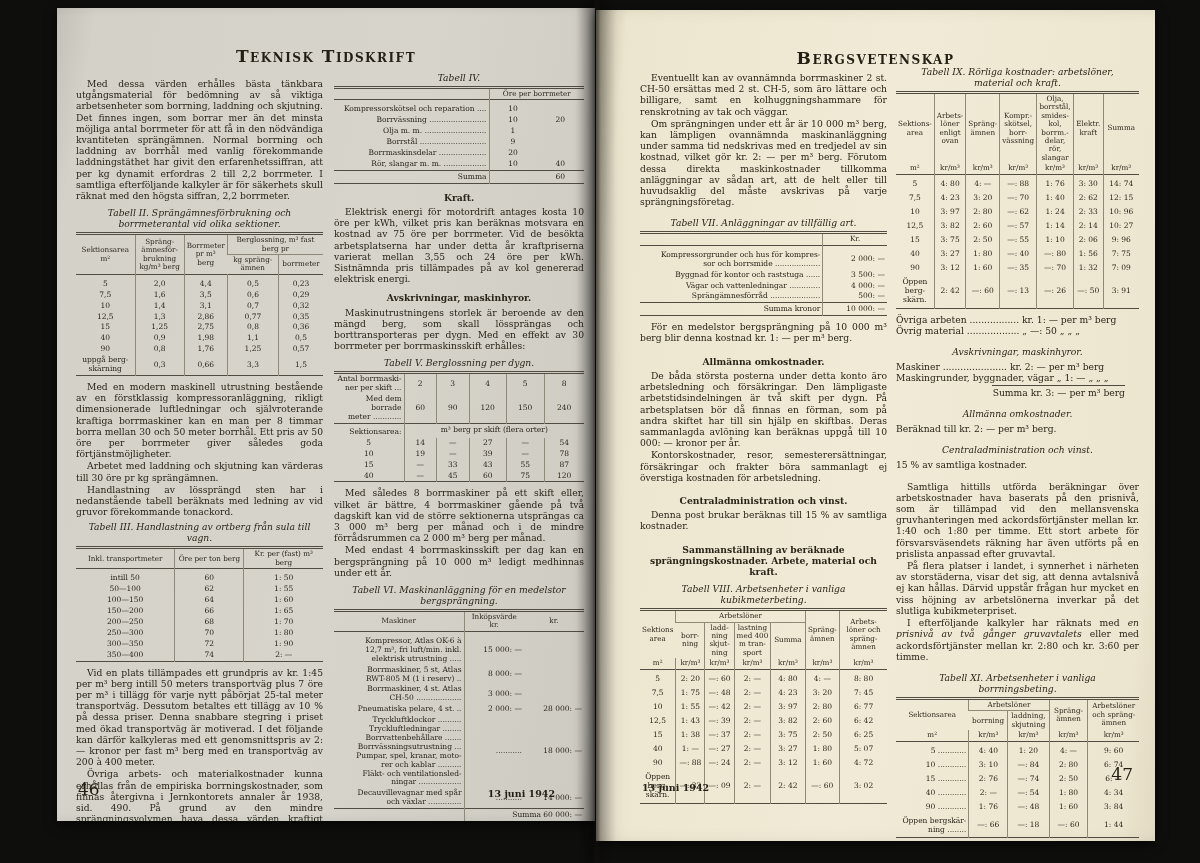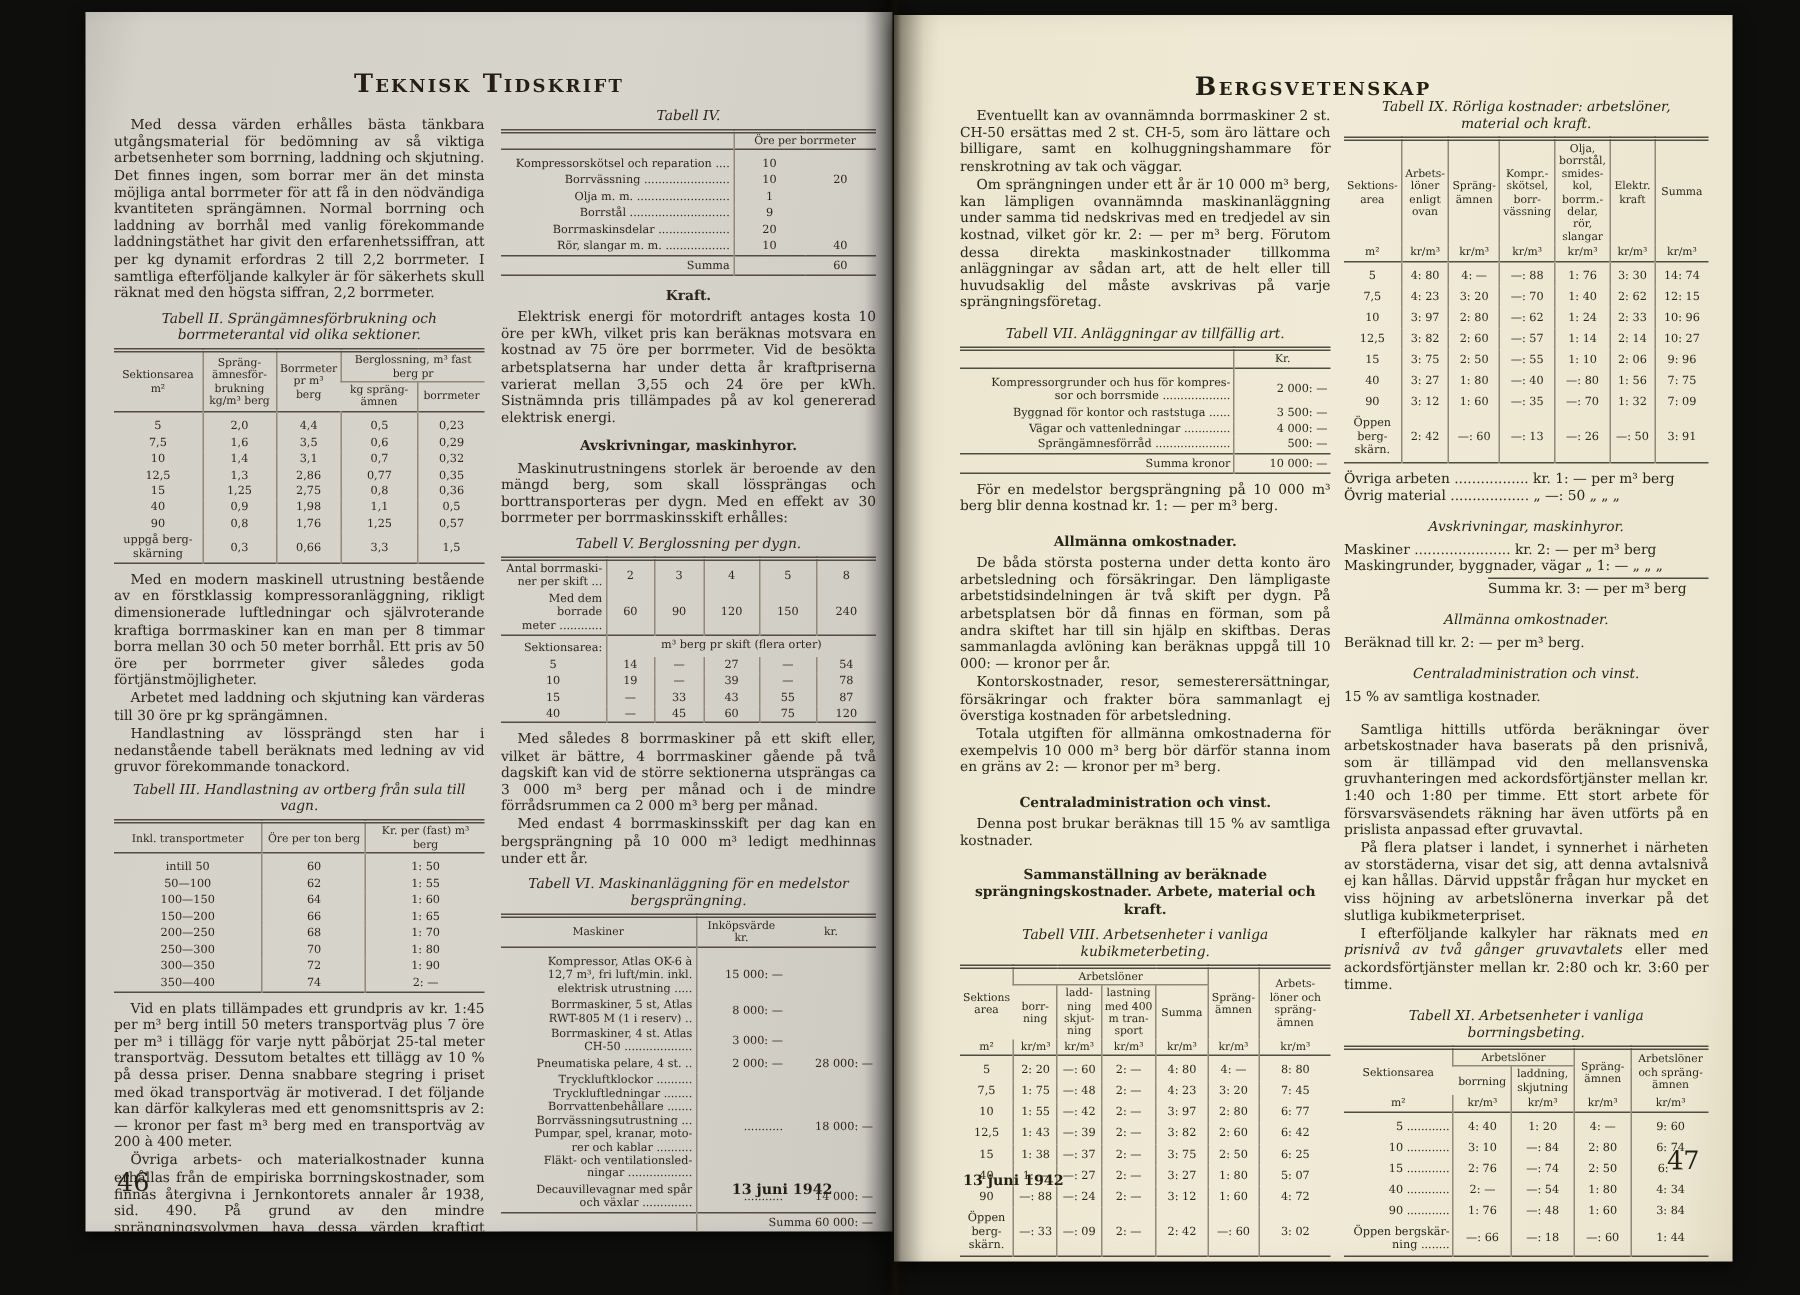--- a/index.html
+++ b/index.html
@@ -19,21 +19,21 @@
   .col{position:absolute;font-size:9.2px;line-height:11.2px;text-align:justify;}
   .left .c1{left:19px;top:70px;width:247px;}
   .left .c2{left:277px;top:64px;width:250px;}
   .right .c1{left:44px;top:62px;width:247px;}
   .right .c2{left:300px;top:56px;width:243px;}
   .para{margin:0 0 1px 0;text-indent:11px;}
   .tcaption{font-style:italic;text-align:center;text-indent:0;margin:6px 6px 3px 6px;line-height:11px;}
   .bhead{font-weight:bold;text-align:center;text-indent:0;margin:8px 0 3px 0;}
   .ihead{font-style:italic;text-align:center;text-indent:0;margin:10px 0 4px 0;}
   .kvline{margin:0;text-indent:0;text-align:left;white-space:pre-line;}
-  .sumline{margin:1px 0 0 0;text-indent:0;border-top:1px solid #4f4a40;padding-top:1px;}
+  .sumline{margin:1px 14px 0 0;text-indent:0;text-align:right;border-top:1px solid #4f4a40;padding-top:1px;}
   .jt{width:100%;border-collapse:collapse;font-size:7.5px;line-height:8.9px;margin:2px 0 5px 0;
       border-top:3px double #514c42;border-bottom:1px solid #514c42;color:#2b261c;}
   .jt th,.jt td{border-left:1px solid #908977;padding:1px 2px;text-align:center;
       vertical-align:middle;white-space:pre-line;font-weight:normal;}
   .jt th:first-child,.jt td:first-child{border-left:none;}
   .jt thead{border-bottom:1.5px solid #514c42;}
   .jt thead th{font-size:7.2px;line-height:8.4px;}
   .jt .bb{border-bottom:1px solid #908977;}
   .jt tbody.gap tr:first-child td{padding-top:5px;}
   .jt tbody.rule{border-bottom:1px solid #514c42;}
@@ -455,21 +455,20 @@
         <tr>
           <td class="trr">Summa kronor</td>
           <td class="trr">10 000: —</td>
         </tr>
       </tfoot>
     </table>
     <p class="para">För en medelstor bergsprängning på 10 000 m³ berg blir denna kostnad kr. 1: — per m³ berg.</p>
     <div class="bhead" style="margin-top:12px">Allmänna omkostnader.</div>
     <p class="para">De båda största posterna under detta konto äro arbetsledning och försäkringar. Den lämpligaste arbetstidsindelningen är två skift per dygn. På arbetsplatsen bör då finnas en förman, som på andra skiftet har till sin hjälp en skiftbas. Deras sammanlagda avlöning kan beräknas uppgå till 10 000: — kronor per år.</p>
     <p class="para">Kontorskostnader, resor, semesterersättningar, försäkringar och frakter böra sammanlagt ej överstiga kostnaden för arbetsledning.</p>
-    <p class="para">Totala utgiften för allmänna omkostnaderna för exempelvis 10 000 m³ berg bör därför stanna inom en gräns av 2: — kronor per m³ berg.</p>
     <div class="bhead" style="margin-top:12px">Centraladministration och vinst.</div>
     <p class="para">Denna post brukar beräknas till 15 % av samtliga kostnader.</p>
     <div class="bhead" style="margin-top:12px;text-align:center">Sammanställning av beräknade sprängningskostnader. Arbete, material och kraft.</div>
     <div class="tcaption">Tabell VIII. Arbetsenheter i vanliga kubikmeterbeting.</div>
     <table class="jt roomy">
       <colgroup>
           <col style="width:13%">
           <col style="width:12%">
           <col style="width:12%">
           <col style="width:15%">

